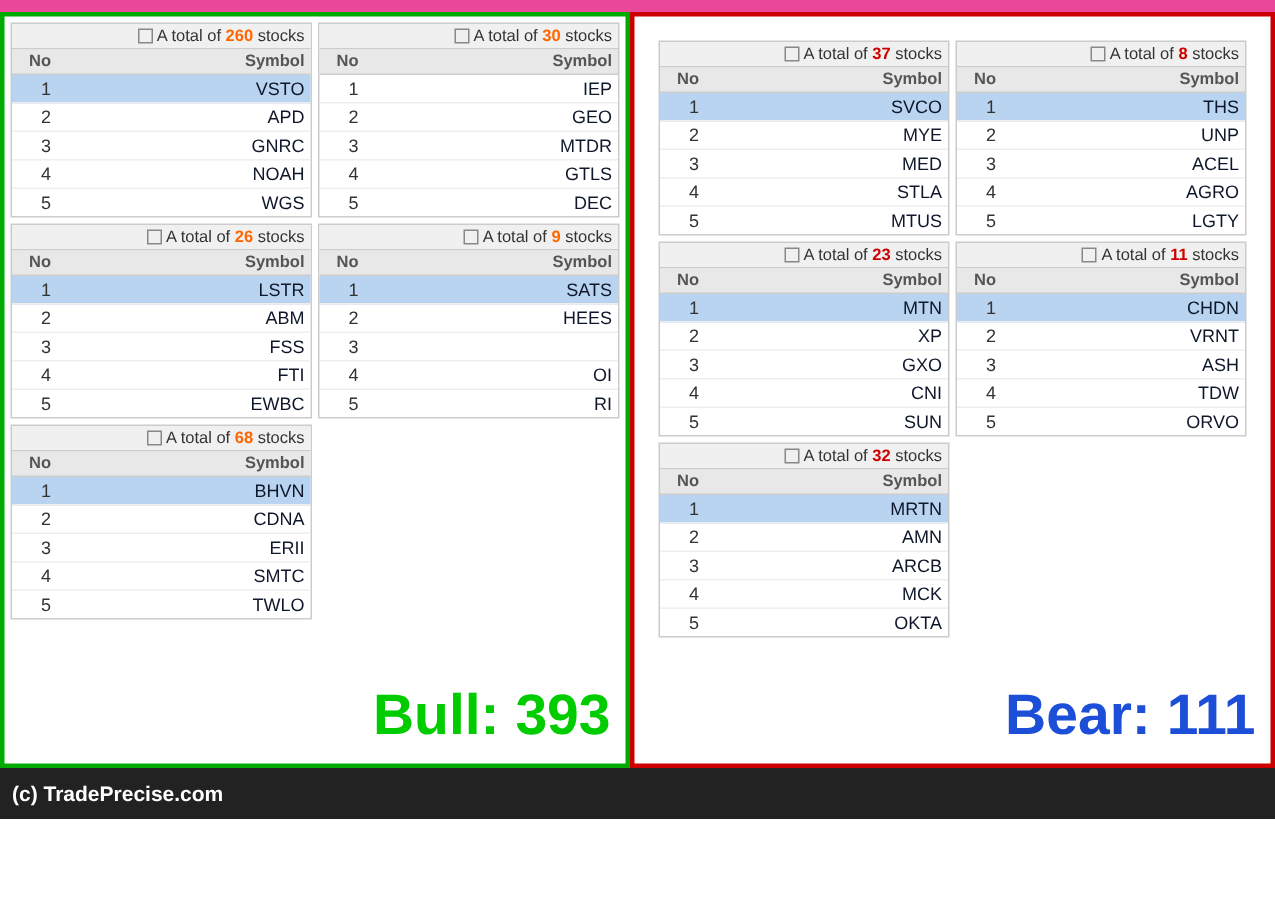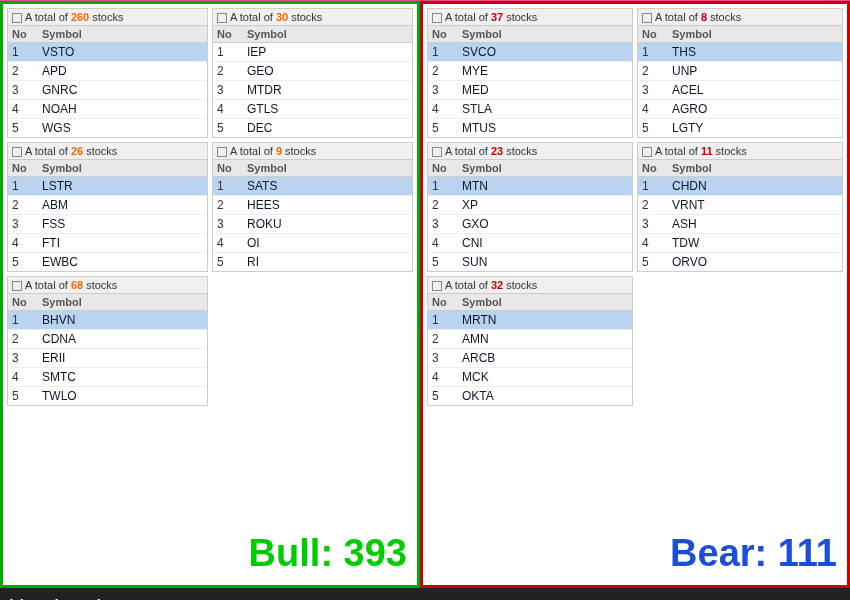--- a/index.html
+++ b/index.html
@@ -9,40 +9,41 @@
       background: #fff;
       font-family: Arial, sans-serif;
       font-size: 13px;
       overflow: hidden;
       position: relative;
     }
 
     .main-container {
       display: flex;
       width: 100%;
-      height: 588px;
-      border-top: 1px solid #ec4899;
+      height: 512px;
+      border-top: 8px solid #ec4899;
+      text-align: right;
     }
 
     .bull-section {
       border: 3px solid #00aa00;
       flex: 0 0 420px;
       display: flex;
       flex-direction: row;
       padding: 4px;
       gap: 4px;
       position: relative;
     }
 
     .bear-section {
       border: 3px solid #cc0000;
       flex: 1;
       display: flex;
       flex-direction: row;
-      padding: 4px;
+      padding: 16px;
       gap: 4px;
       position: relative;
     }
 
     .column {
       flex: 1;
       display: flex;
       flex-direction: column;
       gap: 4px;
     }
@@ -275,21 +276,20 @@
           <div class="table-row highlighted">
             <div class="cell cell-no">1</div>
             <div class="cell cell-sym">SATS</div>
           </div>
           <div class="table-row">
             <div class="cell cell-no">2</div>
             <div class="cell cell-sym">HEES</div>
           </div>
           <div class="table-row">
             <div class="cell cell-no">3</div>
-            <div class="cell cell-sym">ROKU</div>
           </div>
           <div class="table-row">
             <div class="cell cell-no">4</div>
             <div class="cell cell-sym">OI</div>
           </div>
           <div class="table-row">
             <div class="cell cell-no">5</div>
             <div class="cell cell-sym">RI</div>
           </div>
         </div>

